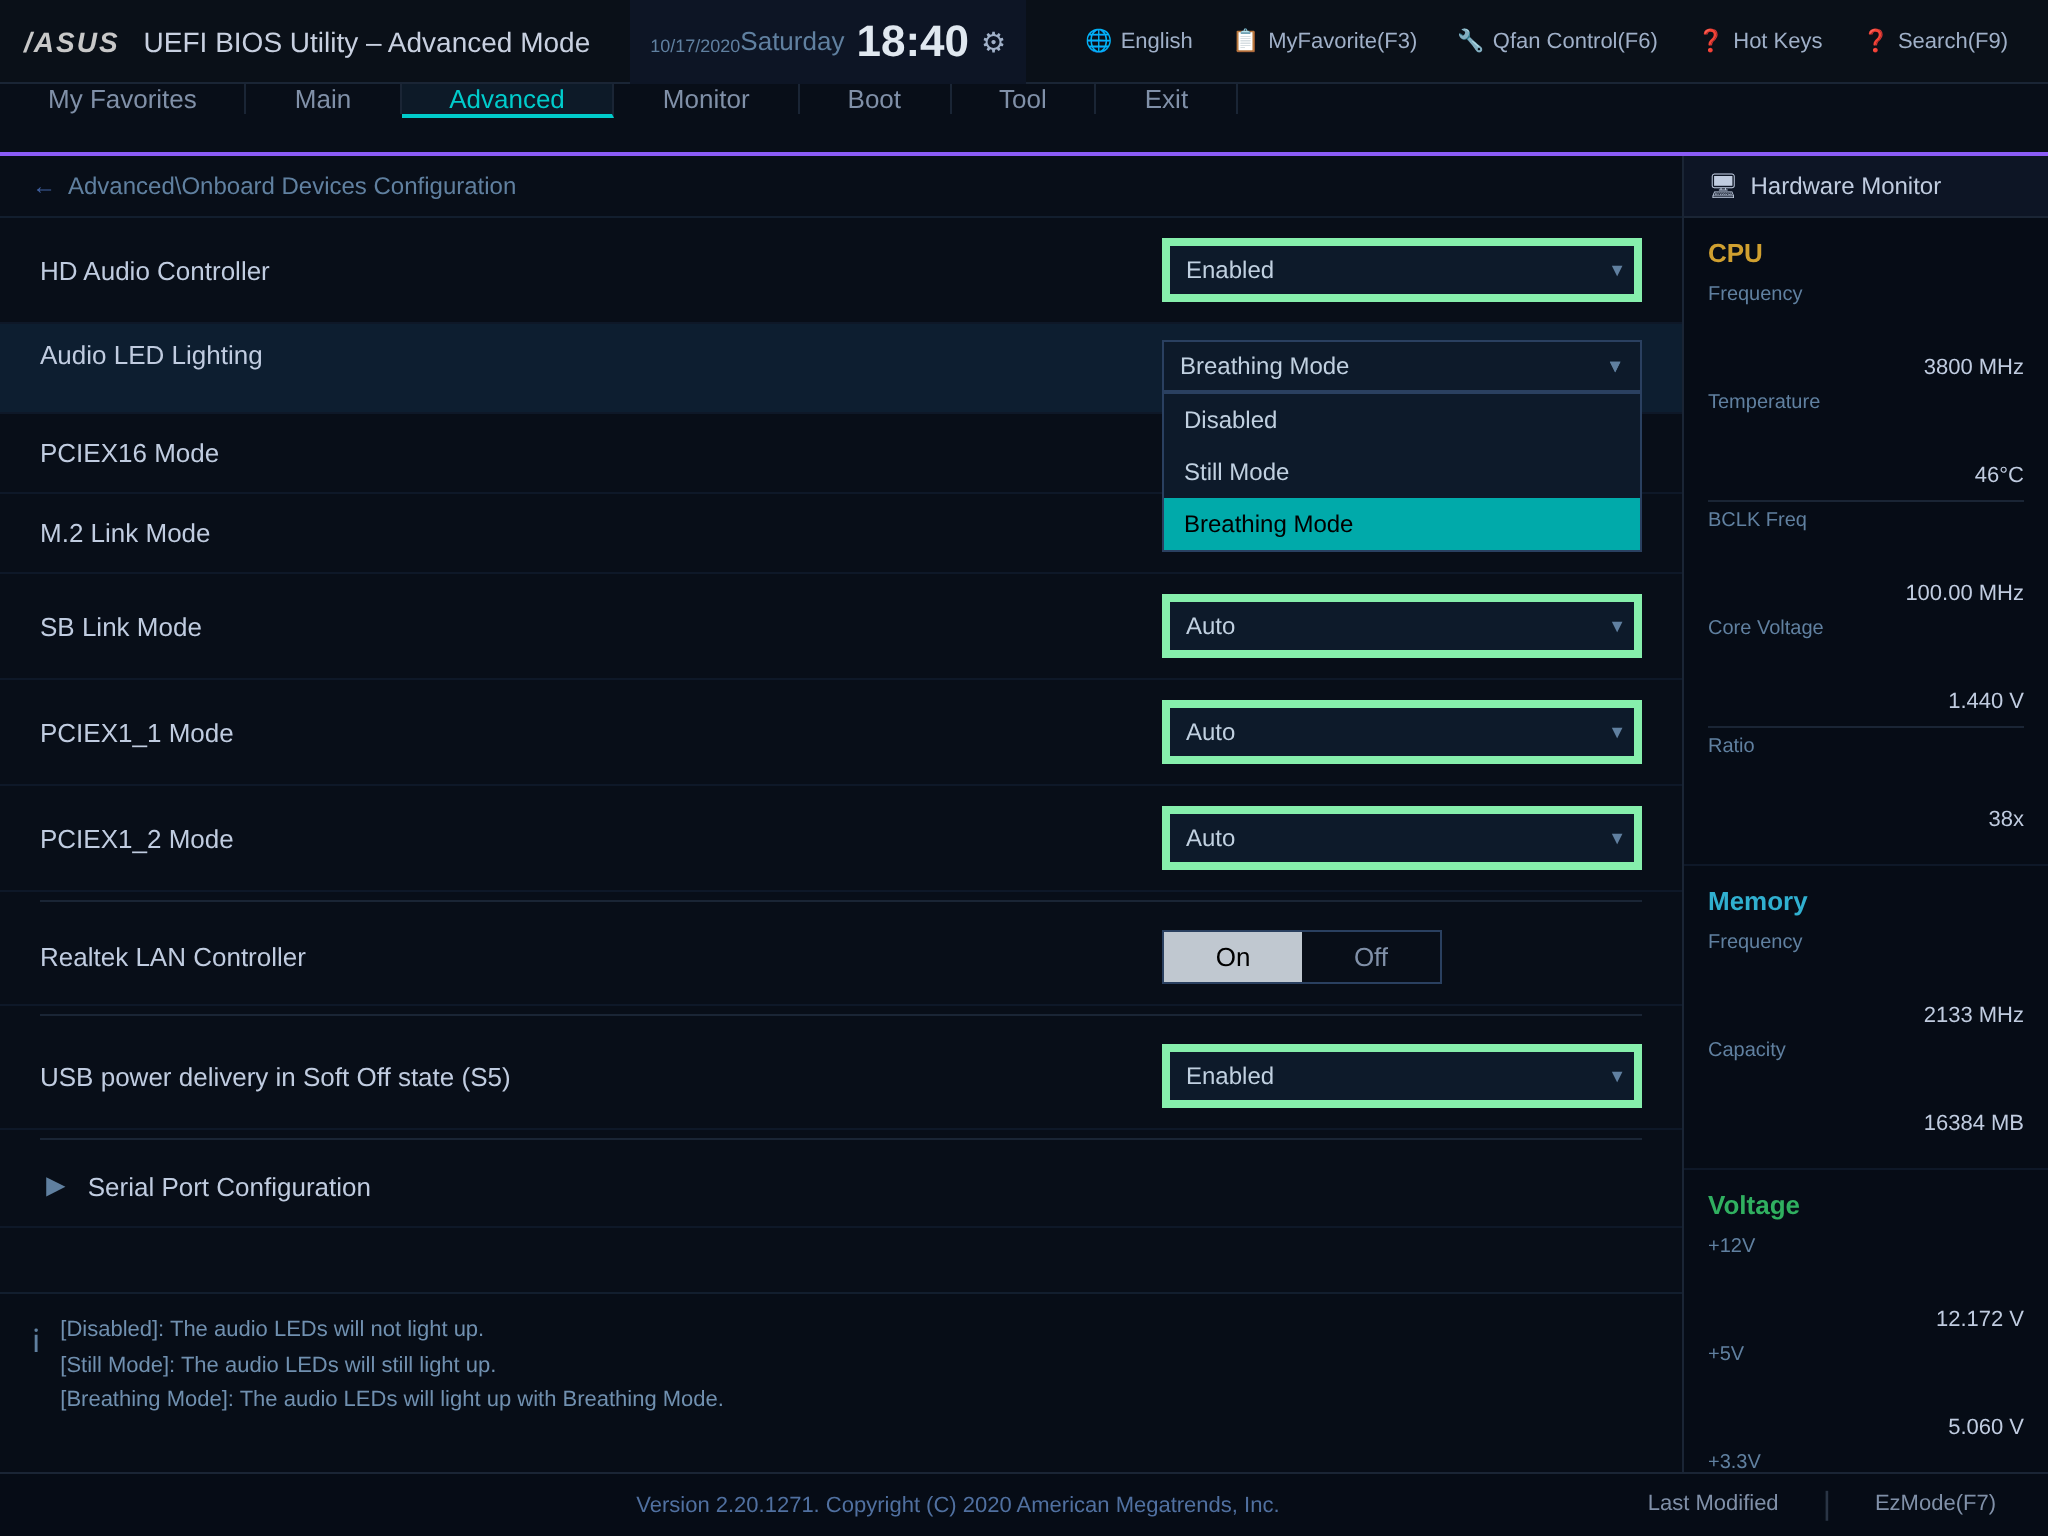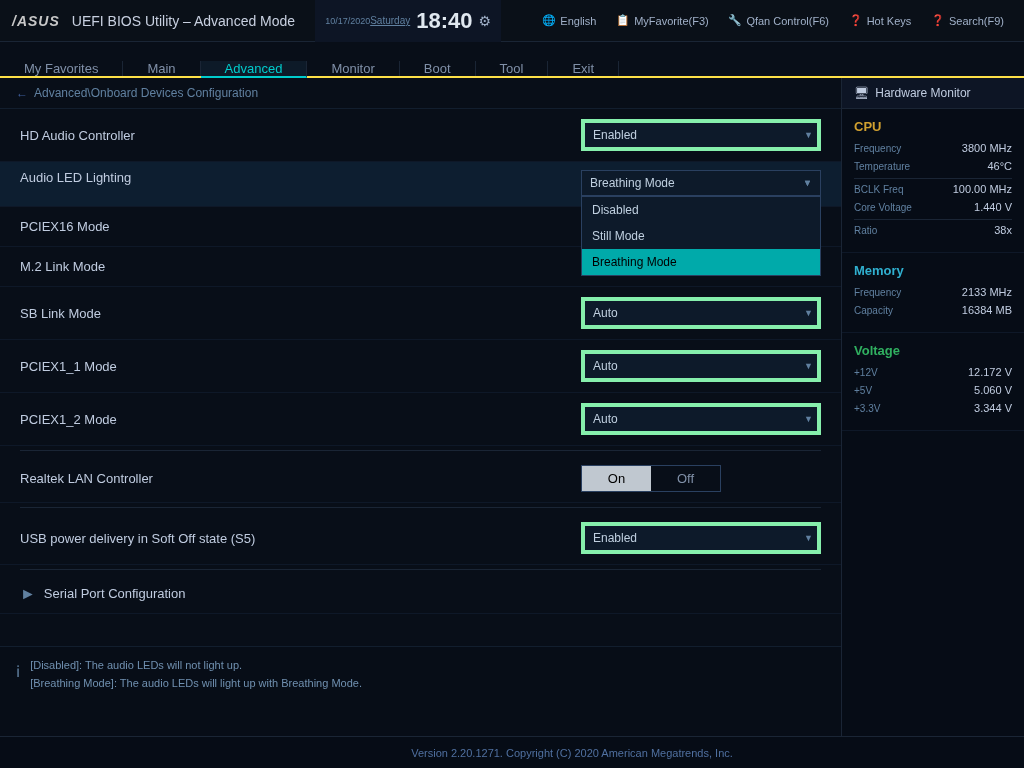--- a/index.html
+++ b/index.html
@@ -66,22 +66,22 @@
       background: #0d1525;
       padding: 4px 10px;
       height: 42px;
     }
 
     
     .nav-tabs {
       background: #080e18;
       height: 36px;
       display: flex;
-      align-items: flex-end;
-      border-bottom: 2px solid #fde047;
+      align-items: flex-start;
+      border-bottom: 2px solid #8b5cf6;
     }
     .nav-tab {
       padding: 0 24px;
       display: flex;
       align-items: center;
       font-size: 13px;
       color: #8090a8;
       cursor: pointer;
       border-right: 1px solid #1a2535;
     }
@@ -279,29 +279,29 @@
       margin-bottom: 8px;
     }
     .hw-section-title.cpu-title { color: #d0a030; }
     .hw-section-title.mem-title { color: #30b0d0; }
     .hw-section-title.volt-title { color: #30b060; }
 
     .hw-row {
       display: flex;
       justify-content: space-between;
       margin-bottom: 6px;
-      align-items: center;
     }
     .hw-label {
       font-size: 10px;
       color: #6080a0;
     }
     .hw-value {
       font-size: 11px;
       color: #c0cce0;
+      margin-top: 36px;
     }
     .hw-divider {
       border: none;
       border-top: 1px solid #1a2535;
       margin: 4px 0;
     }
 
     
     .footer {
       background: #060c16;
@@ -369,21 +369,21 @@
 <div class="content-wrapper">
 
   <div class="header-top">
     <div class="asus-logo">
       <span class="asus-logo-text">/ASUS</span>
     </div>
     <span style="color:#c8d0e0; font-size:14px;">UEFI BIOS Utility – Advanced Mode</span>
     <div class="time-area" style="margin-left:8px;">
       <div style="display:flex;align-items:flex-end;">
         <span style="font-size:9px;color:#6080a0;">10/17/2020</span>
-        <span style="font-size:10px;color:#6080a0;text-decoration:underline;">Saturday</span>
+        <span style="font-size:13px;color:#6080a0;">Saturday</span>
       </div>
       <span style="font-size:22px;font-weight:bold;color:#e0e8f0;">18:40</span>
       <span style="color:#a0b0c8;cursor:pointer;font-size:14px;">⚙</span>
     </div>
     <div class="top-right-btns">
       <button class="header-btn">
         <span>🌐</span>
         <span>English</span>
       </button>
       <button class="header-btn">
@@ -542,20 +542,21 @@
         <div class="setting-row" style="cursor:pointer;">
           <span style="color:#6080a0;margin-right:8px;">►</span>
           <span class="setting-name">Serial Port Configuration</span>
         </div>
       </div>
 
       <div class="info-box">
         <span class="info-icon">ℹ</span>
         <div>
           <div>[Disabled]: The audio LEDs will not light up.</div>
+          <div>[Still Mode]: The audio LEDs will still light up.</div>
           <div>[Breathing Mode]: The audio LEDs will light up with Breathing Mode.</div>
         </div>
       </div>
     </div>
 
     <div class="right-panel">
       <div class="hw-monitor-title">
         <span>🖥</span>
         <span>Hardware Monitor</span>
       </div>
@@ -612,14 +613,19 @@
           <span class="hw-label">+3.3V</span>
           <span class="hw-value">3.344 V</span>
         </div>
       </div>
     </div>
   </div>
 
   <div class="footer">
     <div style="width:120px;"></div>
     <span class="footer-version">Version 2.20.1271. Copyright (C) 2020 American Megatrends, Inc.</span>
+    <div class="footer-right">
+      <span class="footer-btn">Last Modified</span>
+      <span style="color:#2a3545;">|</span>
+      <span class="footer-btn">EzMode(F7)</span>
+    </div>
   </div>
 </div>
 
 </body></html>

